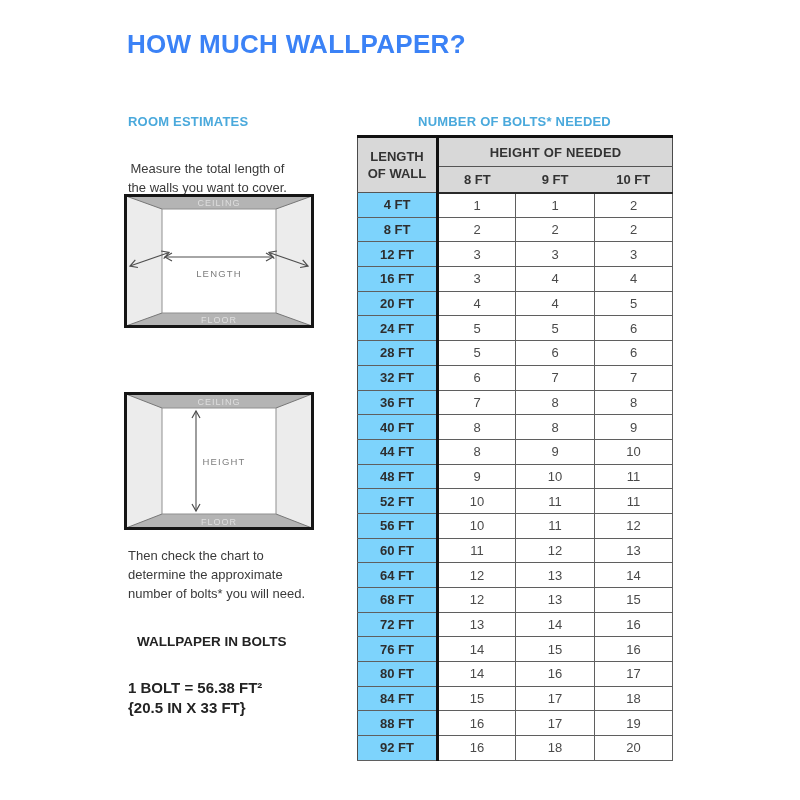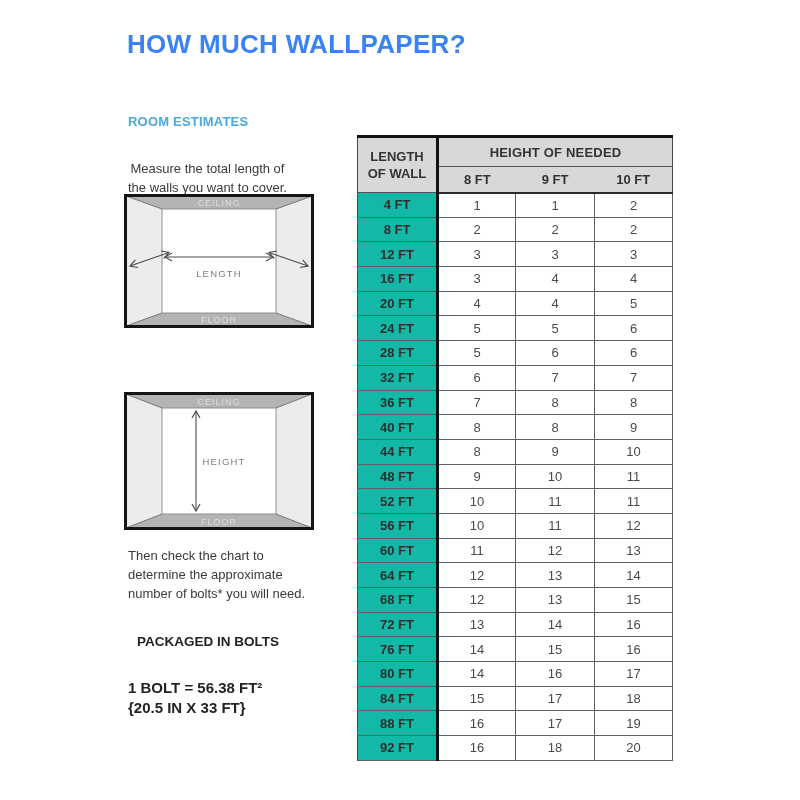--- a/index.html
+++ b/index.html
@@ -56,21 +56,21 @@
     width:80px; border-right:3px solid #111;
     white-space:pre-line; line-height:17px; font-size:13px; text-align:center;
   }
   .bolt-table th.group { height:30px; text-align:center; letter-spacing:0.2px; }
   .bolt-table tr.sub th { height:26px; text-align:center; border-bottom:2px solid #2a2a2a; }
   .bolt-table tbody td {
     height:24.7px; text-align:center; background:#fff; color:#4a4a4a;
     border:1px solid #5f5f5f;
   }
   .bolt-table tbody td.rowlabel {
-    background:#14b8a6; color:#2e2e2e; font-weight:bold;
+    background:#7dd3fc; color:#2e2e2e; font-weight:bold;
     border-right:3px solid #111; border-left:1px solid #4a4a4a;
   }
 </style>
 </head>
 <body>
 
 <div class="page">
 
   <div class="page-title">HOW MUCH WALLPAPER?</div>
 
@@ -122,28 +122,29 @@
     <text x="95" y="13" text-anchor="middle" font-size="9" letter-spacing="1" fill="#dedede">CEILING</text>
     <text x="95" y="133" text-anchor="middle" font-size="9" letter-spacing="1" fill="#dedede">FLOOR</text>
     <text x="100" y="73" text-anchor="middle" font-size="9.5" letter-spacing="1.2" fill="#7d7d7d">HEIGHT</text>
   </svg>
 
   <div class="para" id="para-chart">Then check the chart to
 determine the approximate
 number of bolts* you will need.</div>
 
   <div class="footnote">
-    <div class="indent">PACKAGED IN BOLTS</div>
+    <div class="indent">WALLPAPER IN BOLTS</div>
   </div>
 
   <div class="bolt-note">
     <div>1 BOLT = 56.38 FT²</div>
     <div>{20.5 IN X 33 FT}</div>
   </div>
 
+  <div class="section-head" id="bolts-needed-head">NUMBER OF BOLTS* NEEDED</div>
 
   <table class="bolt-table">
     <colgroup>
       <col style="width:80px">
         <col style="width:78px">
         <col style="width:79px">
         <col style="width:78px">
     </colgroup>
     <thead>
       <tr>

